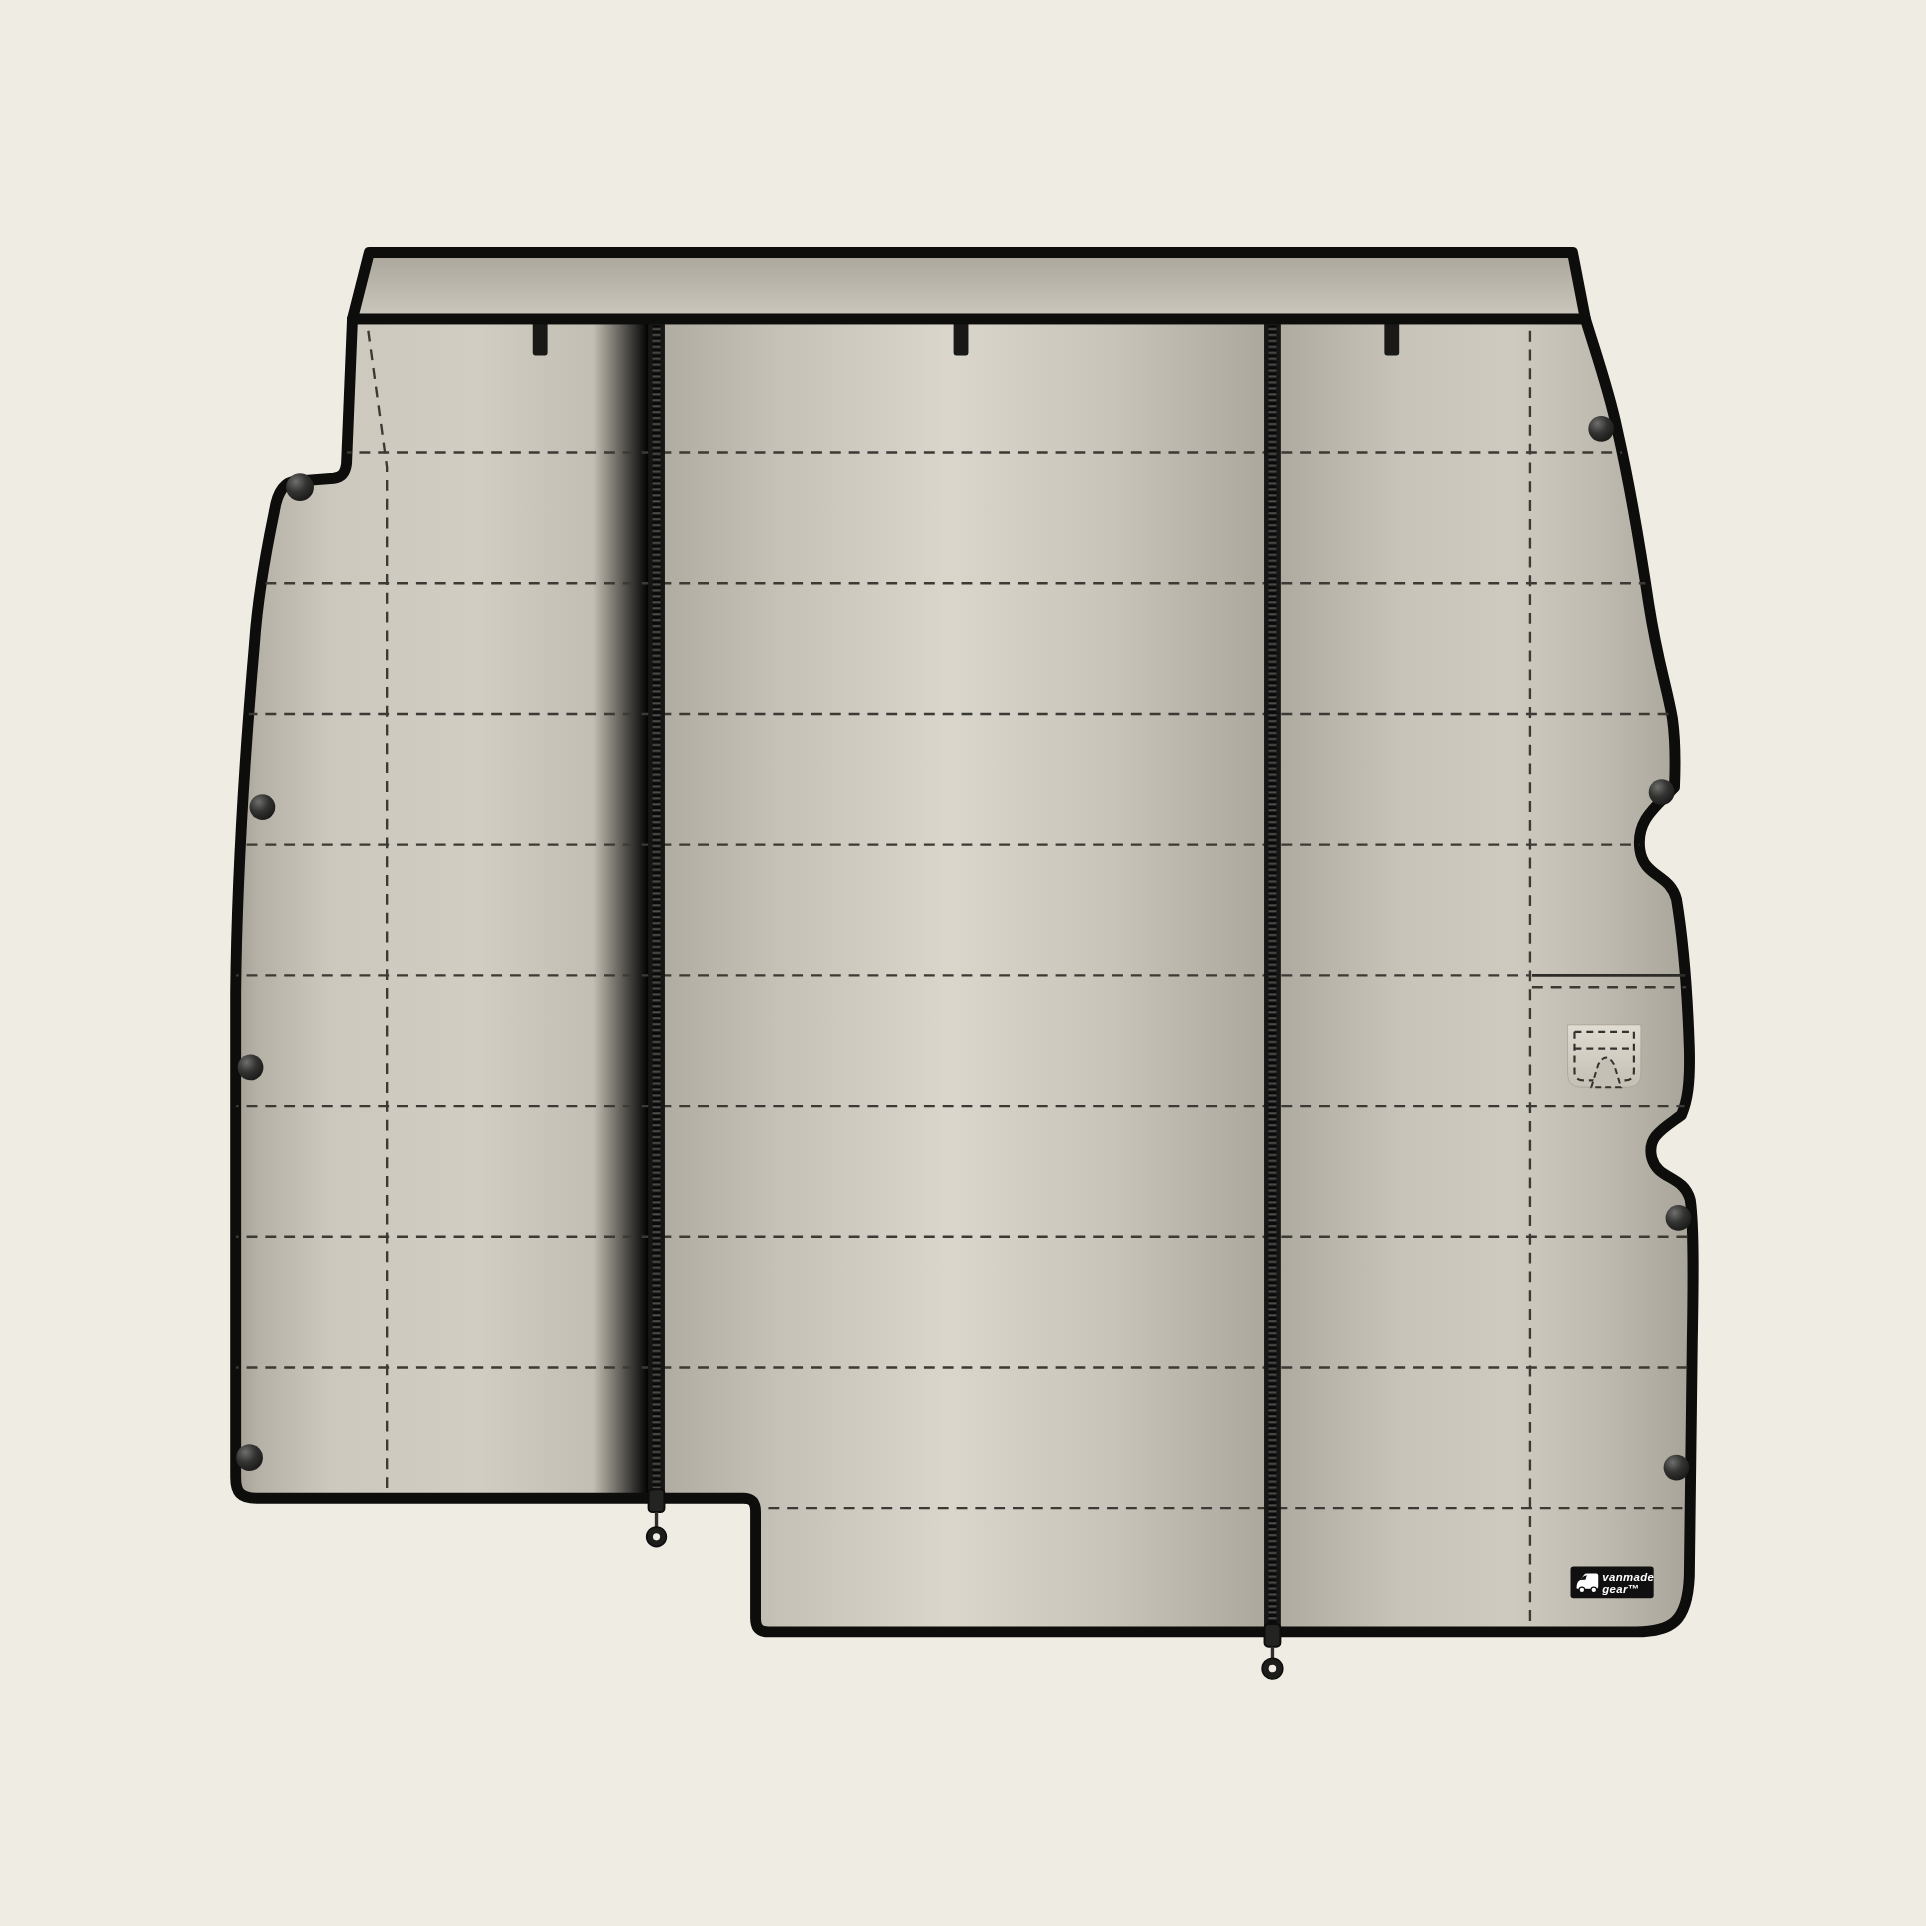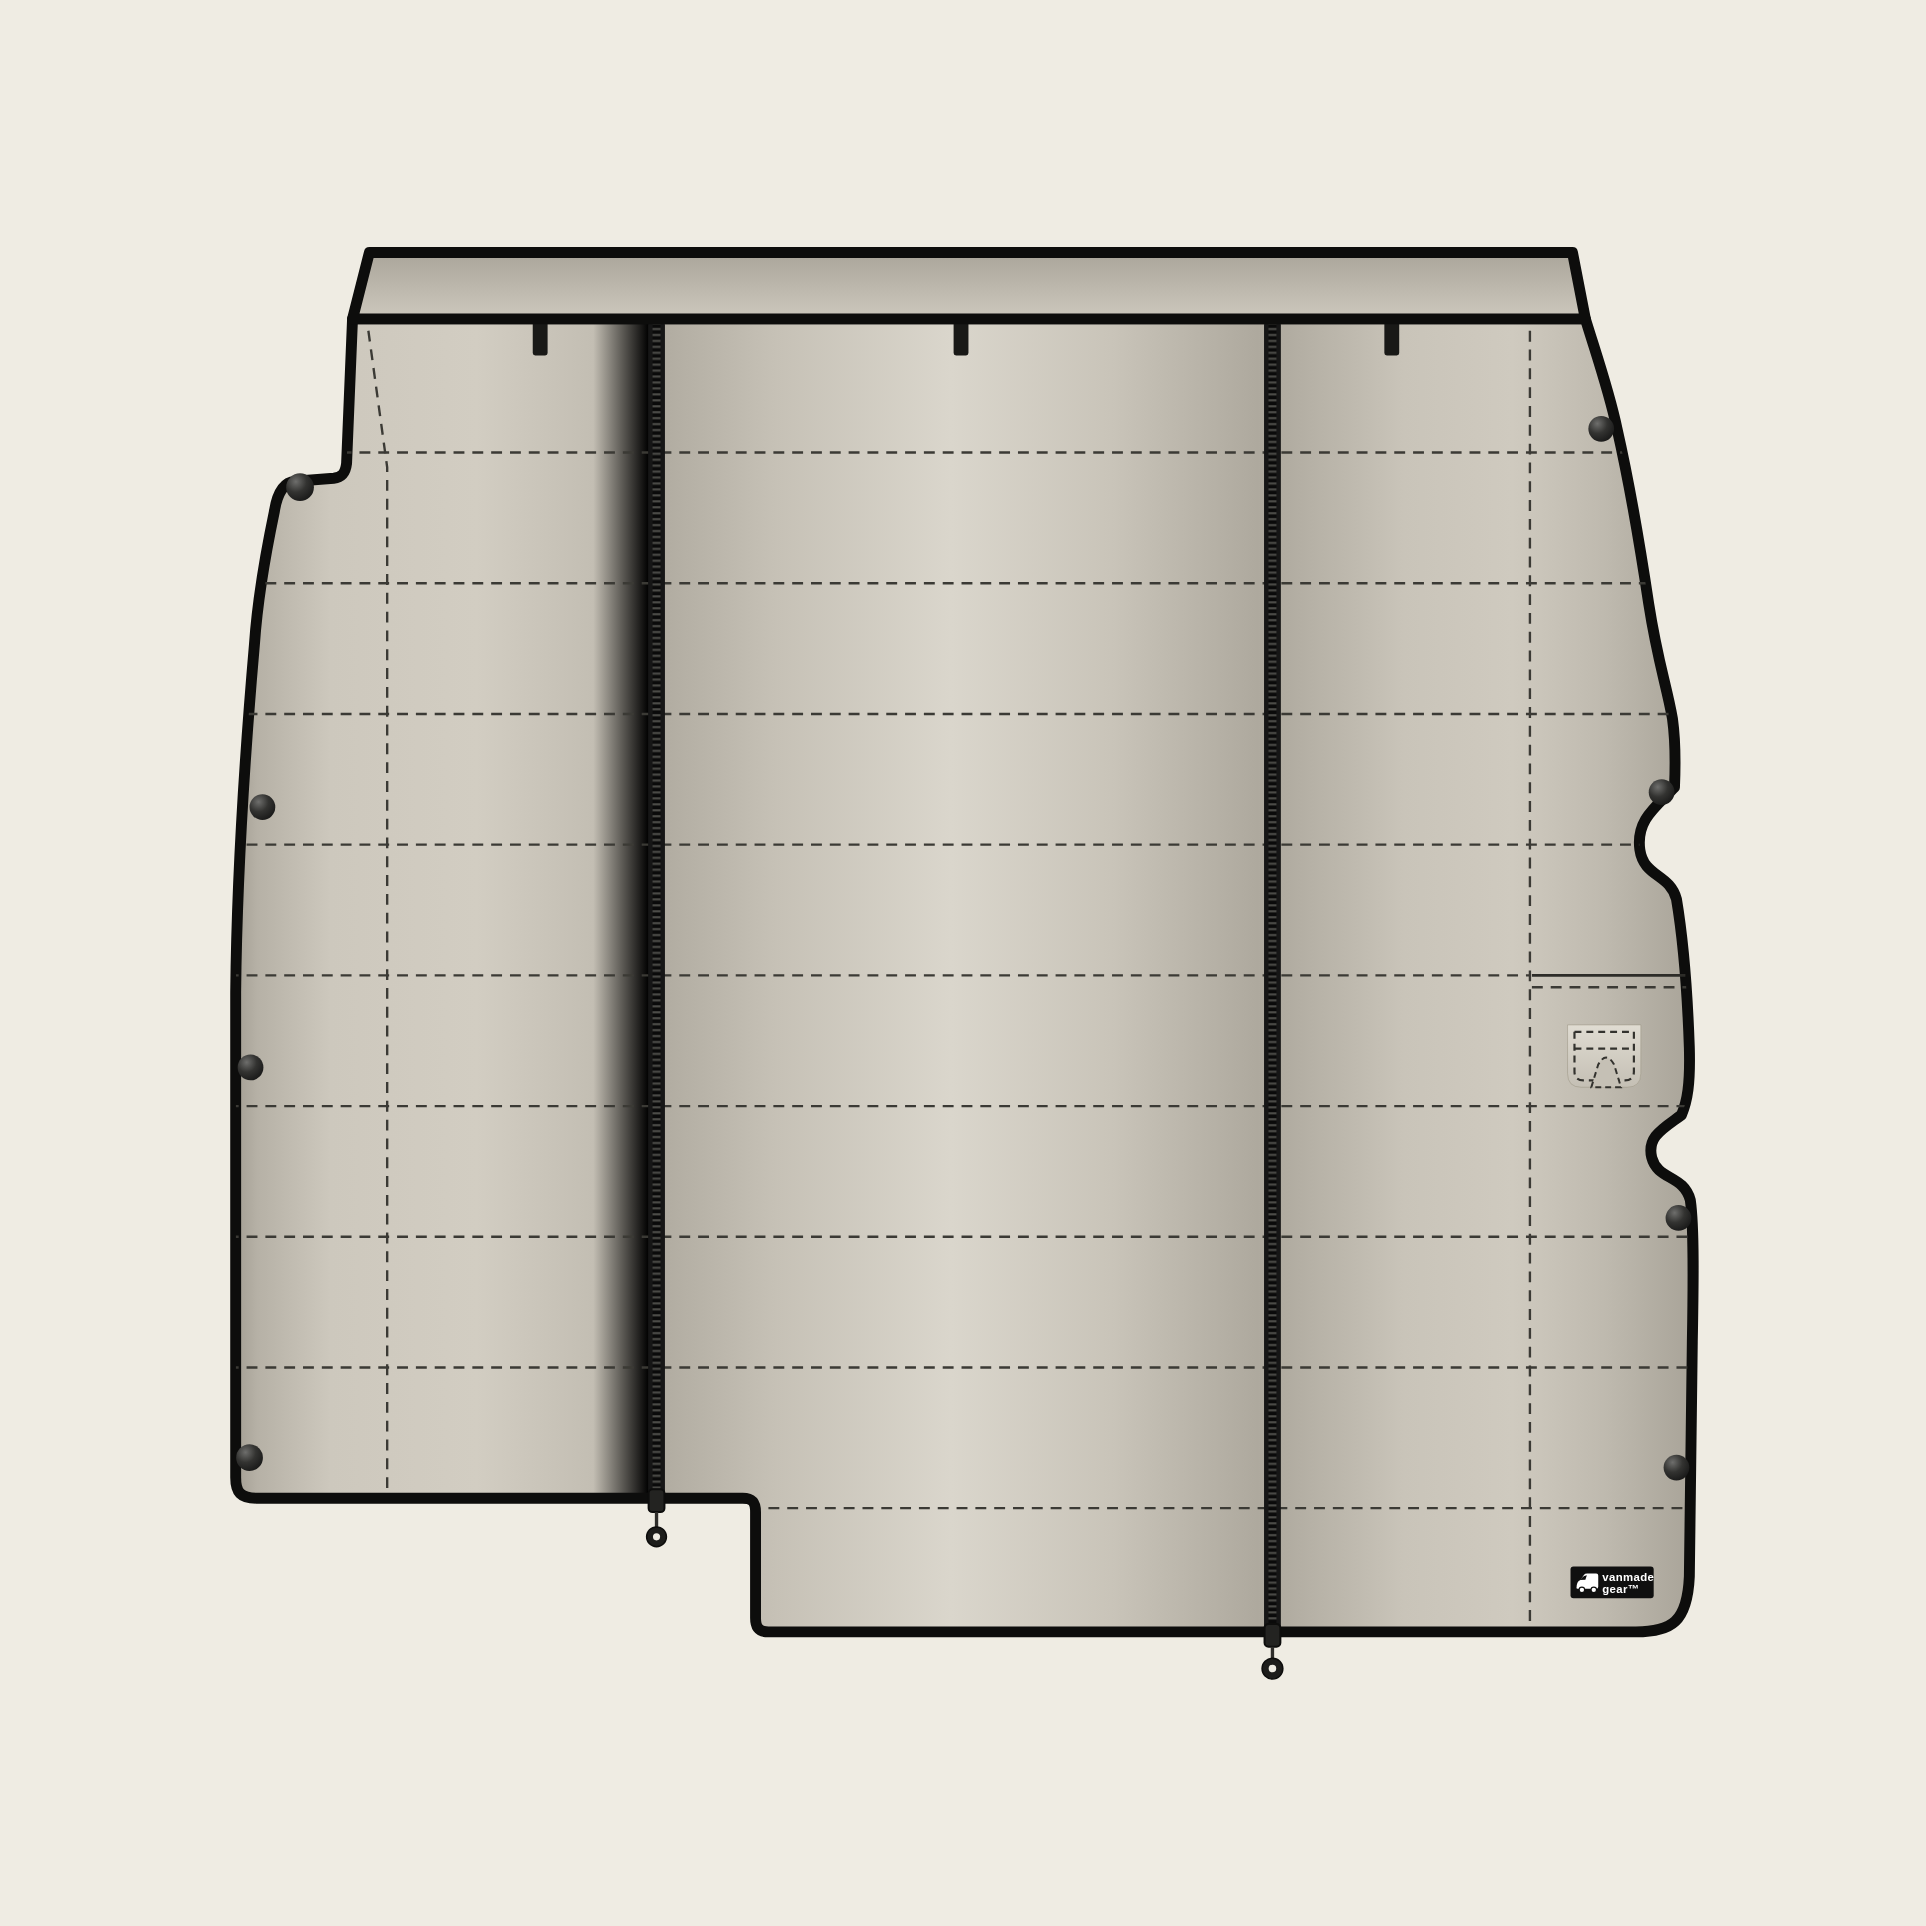--- a/index.html
+++ b/index.html
@@ -2,21 +2,21 @@
 <html><head>
 <meta charset="utf-8">
 <style>
   html,body{margin:0;padding:0;}
   body{
     width:1927px;height:1927px;
     background:#efece3;
     font-family:"Liberation Sans", sans-serif;
     overflow:hidden;
   }
-  .stage{position:relative;width:1768px;height:1927px;}
+  .stage{position:relative;width:1768px;height:1927px;font-style:italic;}
   svg{display:block;}
   .logo-line{
     font-family:"Liberation Sans", sans-serif;
     font-weight:bold;
     letter-spacing:.4px;
   }
 </style>
 </head>
 <body>
 

